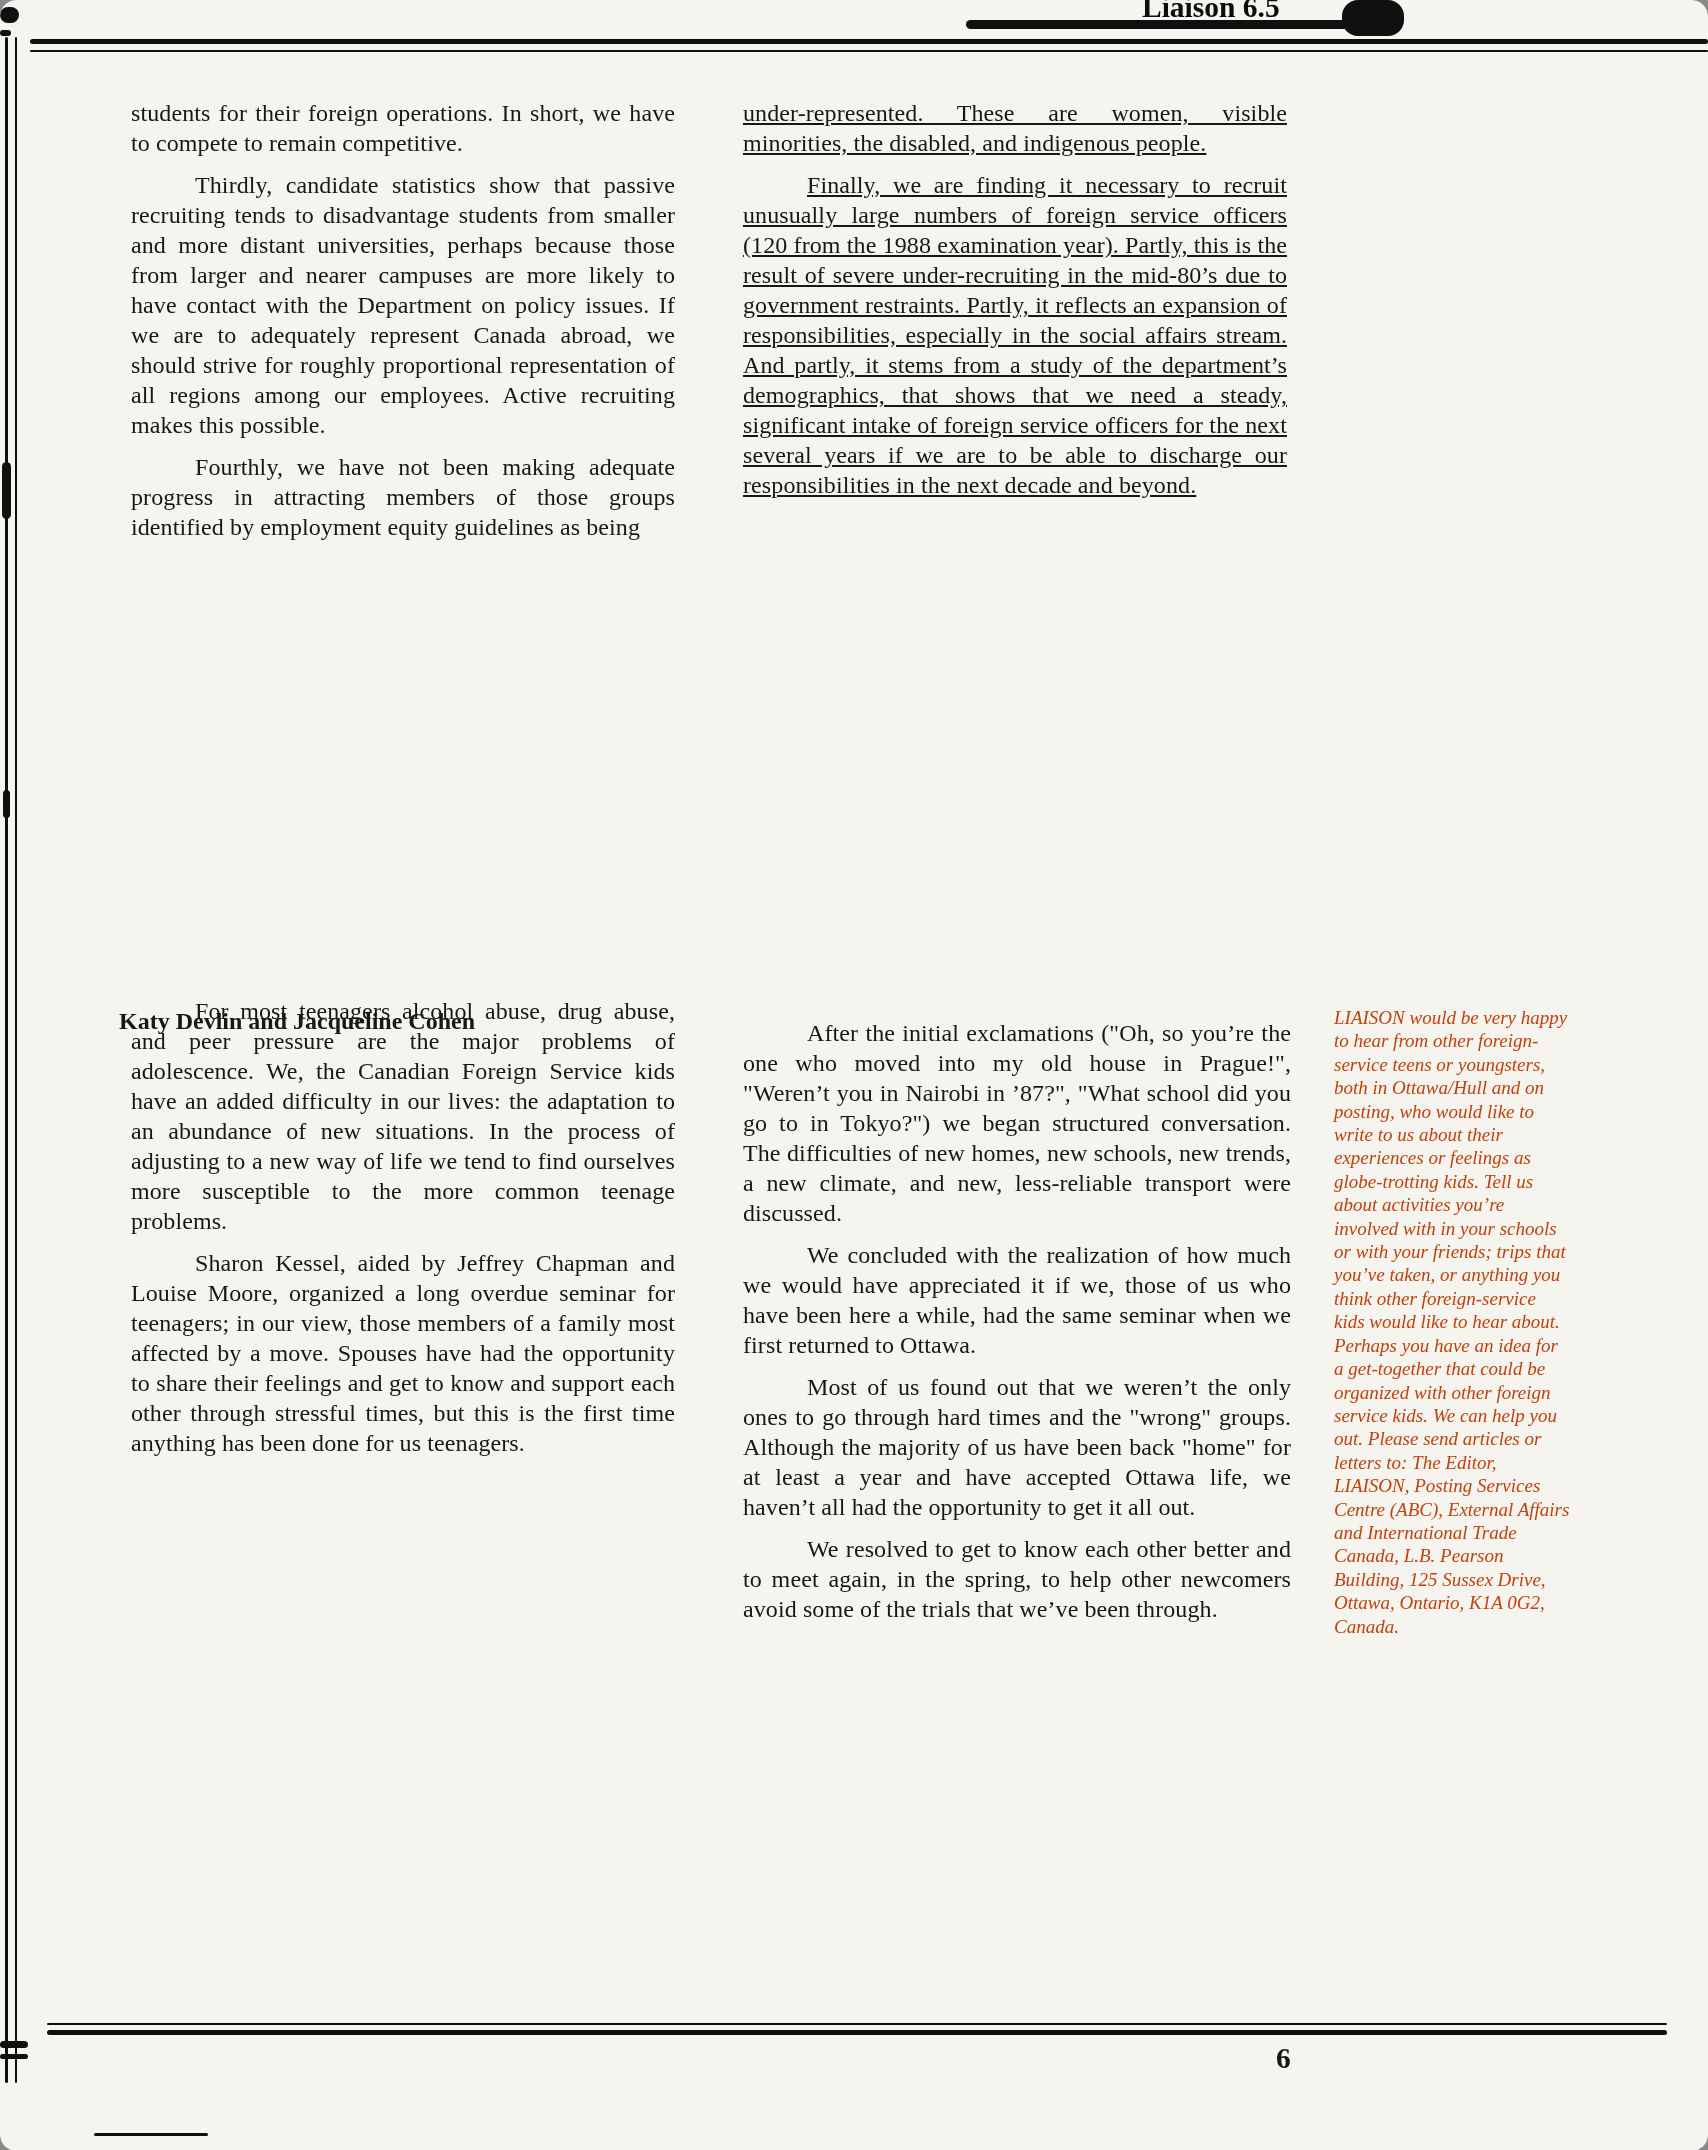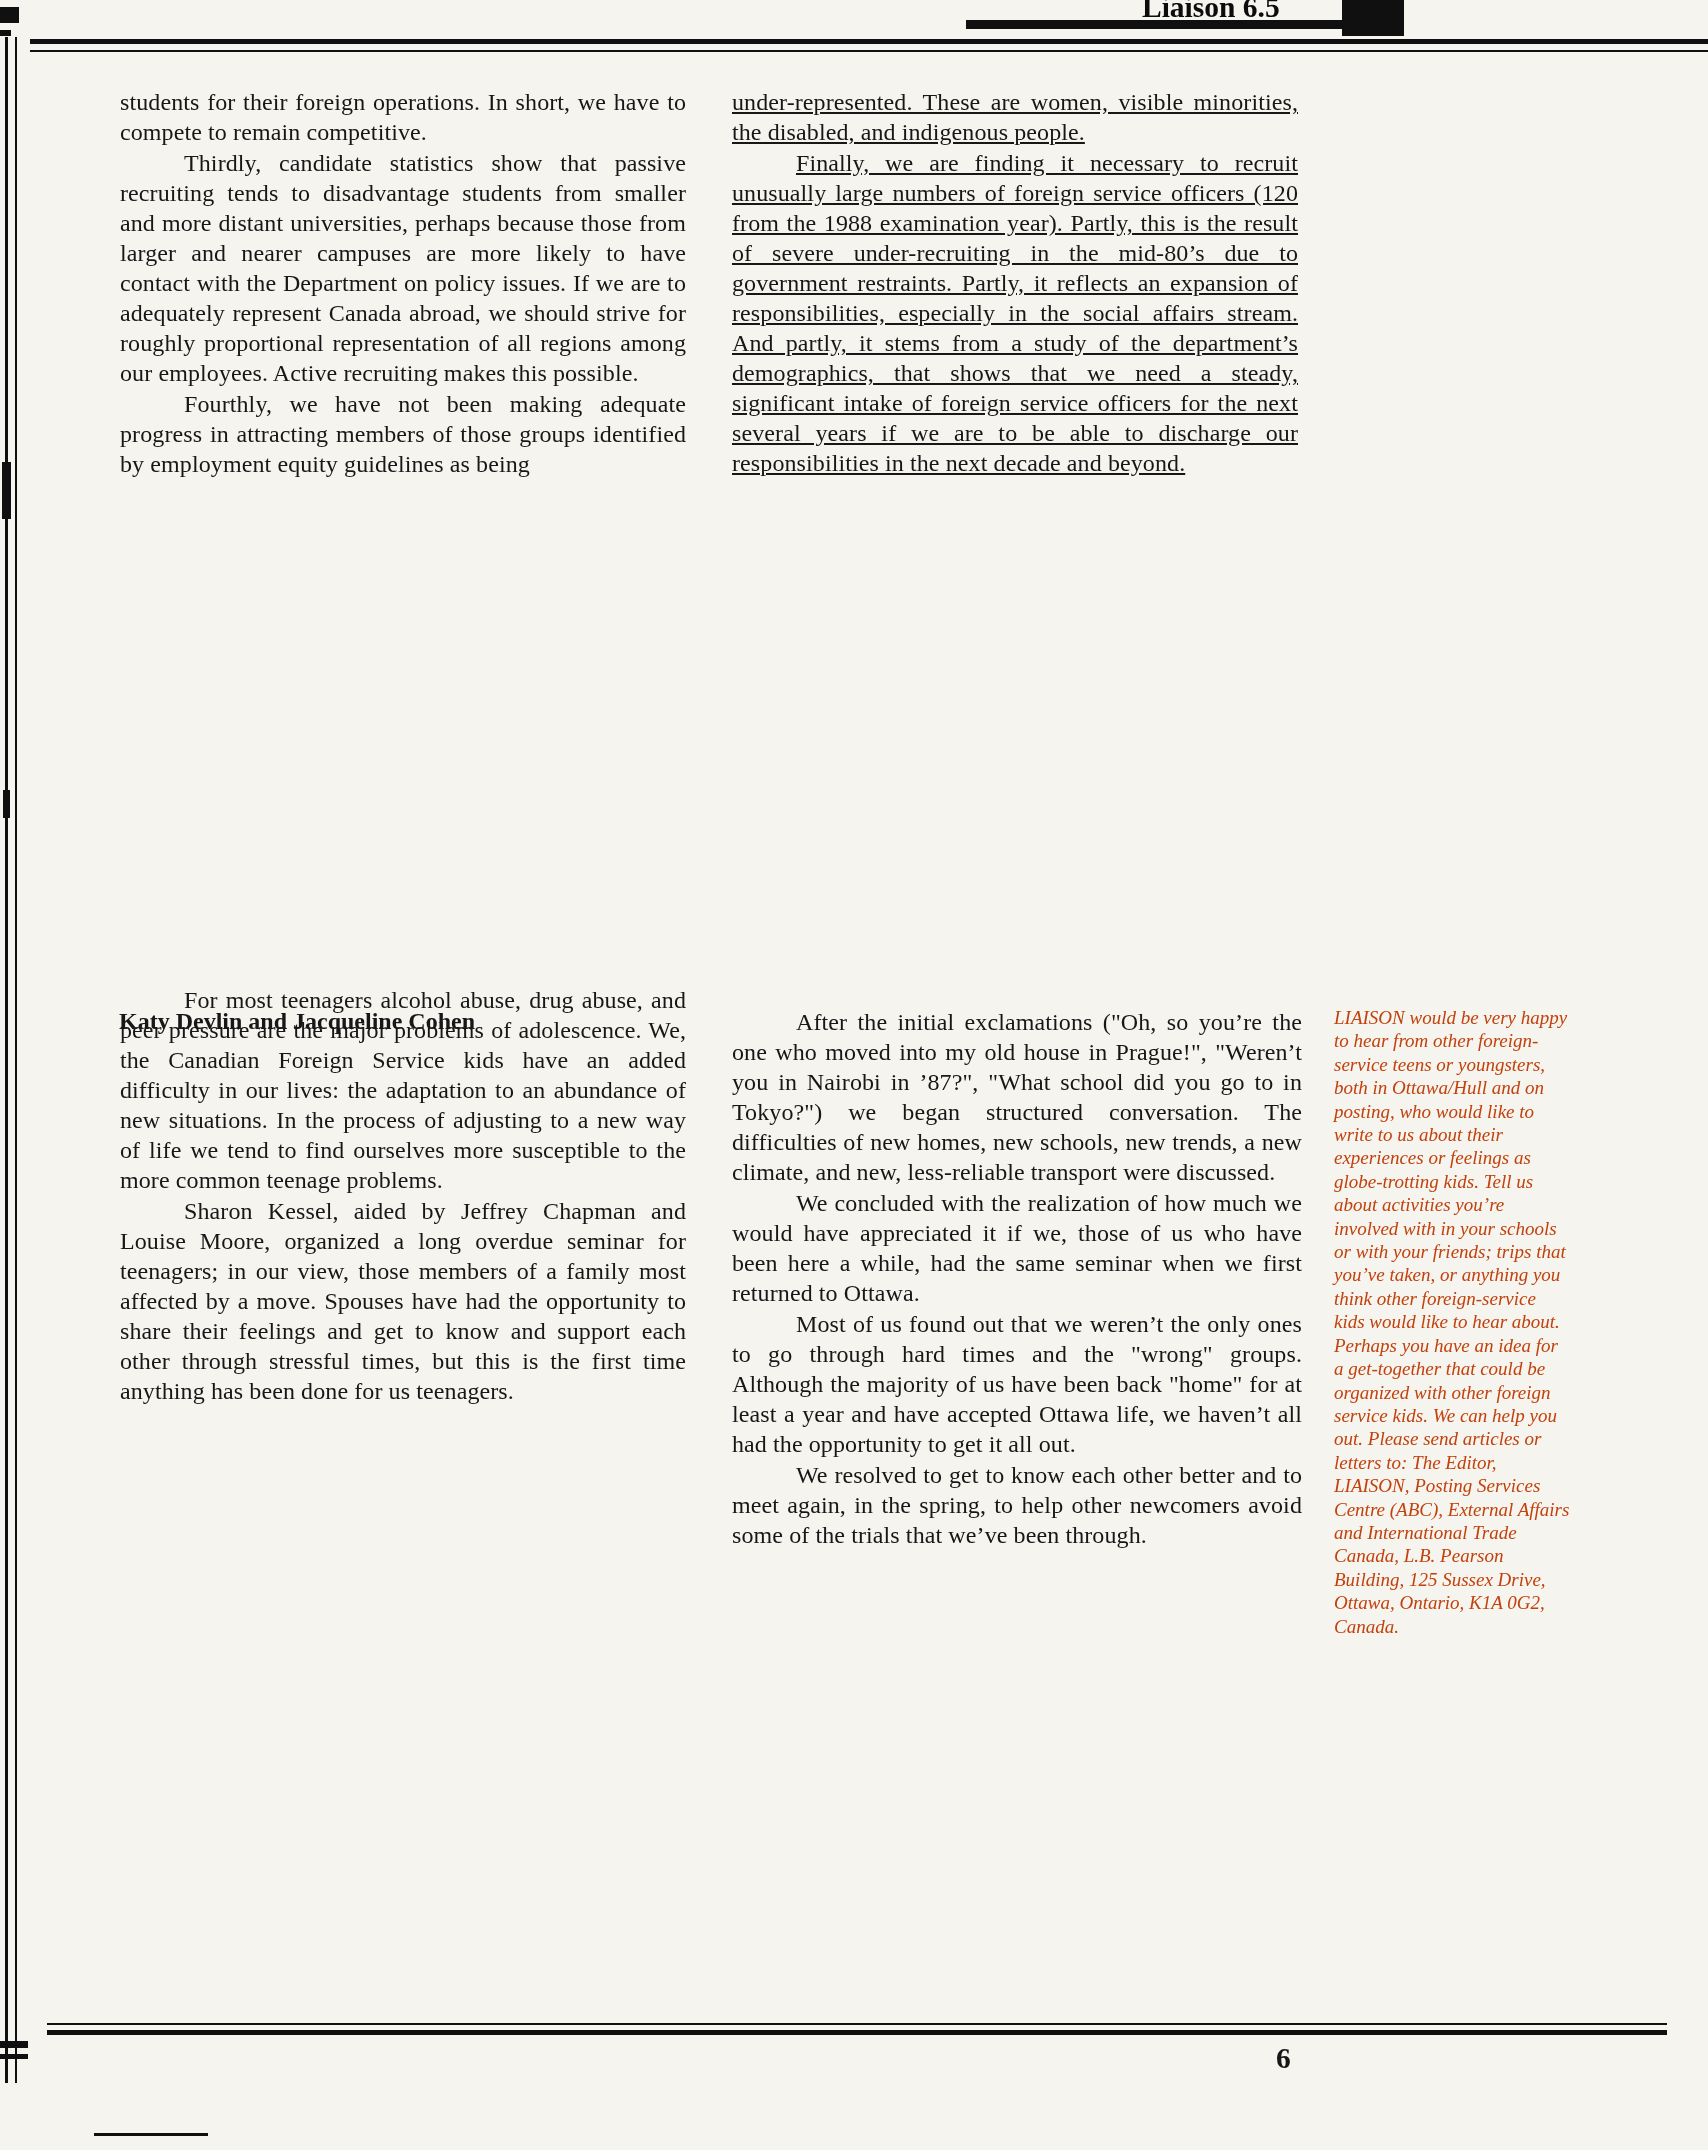--- a/index.html
+++ b/index.html
@@ -1,35 +1,35 @@
 <!DOCTYPE html>
 <html style="font-size:10.7px"><head>
 <meta charset="utf-8">
 <style>
-  * { margin: 0; padding: 0; box-sizing: border-box; }
+  * { margin: 0; padding: 0; box-sizing: border-box; border-radius: 16px; }
   html, body { background: #8a8a8a; }
   .page {
     position: relative;
     width: 1708px;
     height: 2151px;
     background: #f5f4ef;
     overflow: hidden;
     font-family: "Liberation Serif", serif;
     color: #171717;
   }
   
   .rule, .artifact { position: absolute; background: #101010; }
   .col {
     position: absolute;
     text-align: justify;
     font-size: 24px;
     line-height: 30px;
     letter-spacing: 0.1px;
   }
-  .para { margin: 1px; }
+  .para { margin: 12px; }
   .para.ind { text-indent: 64px; }
   .headline {
     position: absolute;
     font-family: "Liberation Sans", sans-serif;
     font-weight: bold;
     font-size: 70px;
     letter-spacing: 0.7px;
     color: #0b0b0b;
     white-space: nowrap;
   }

